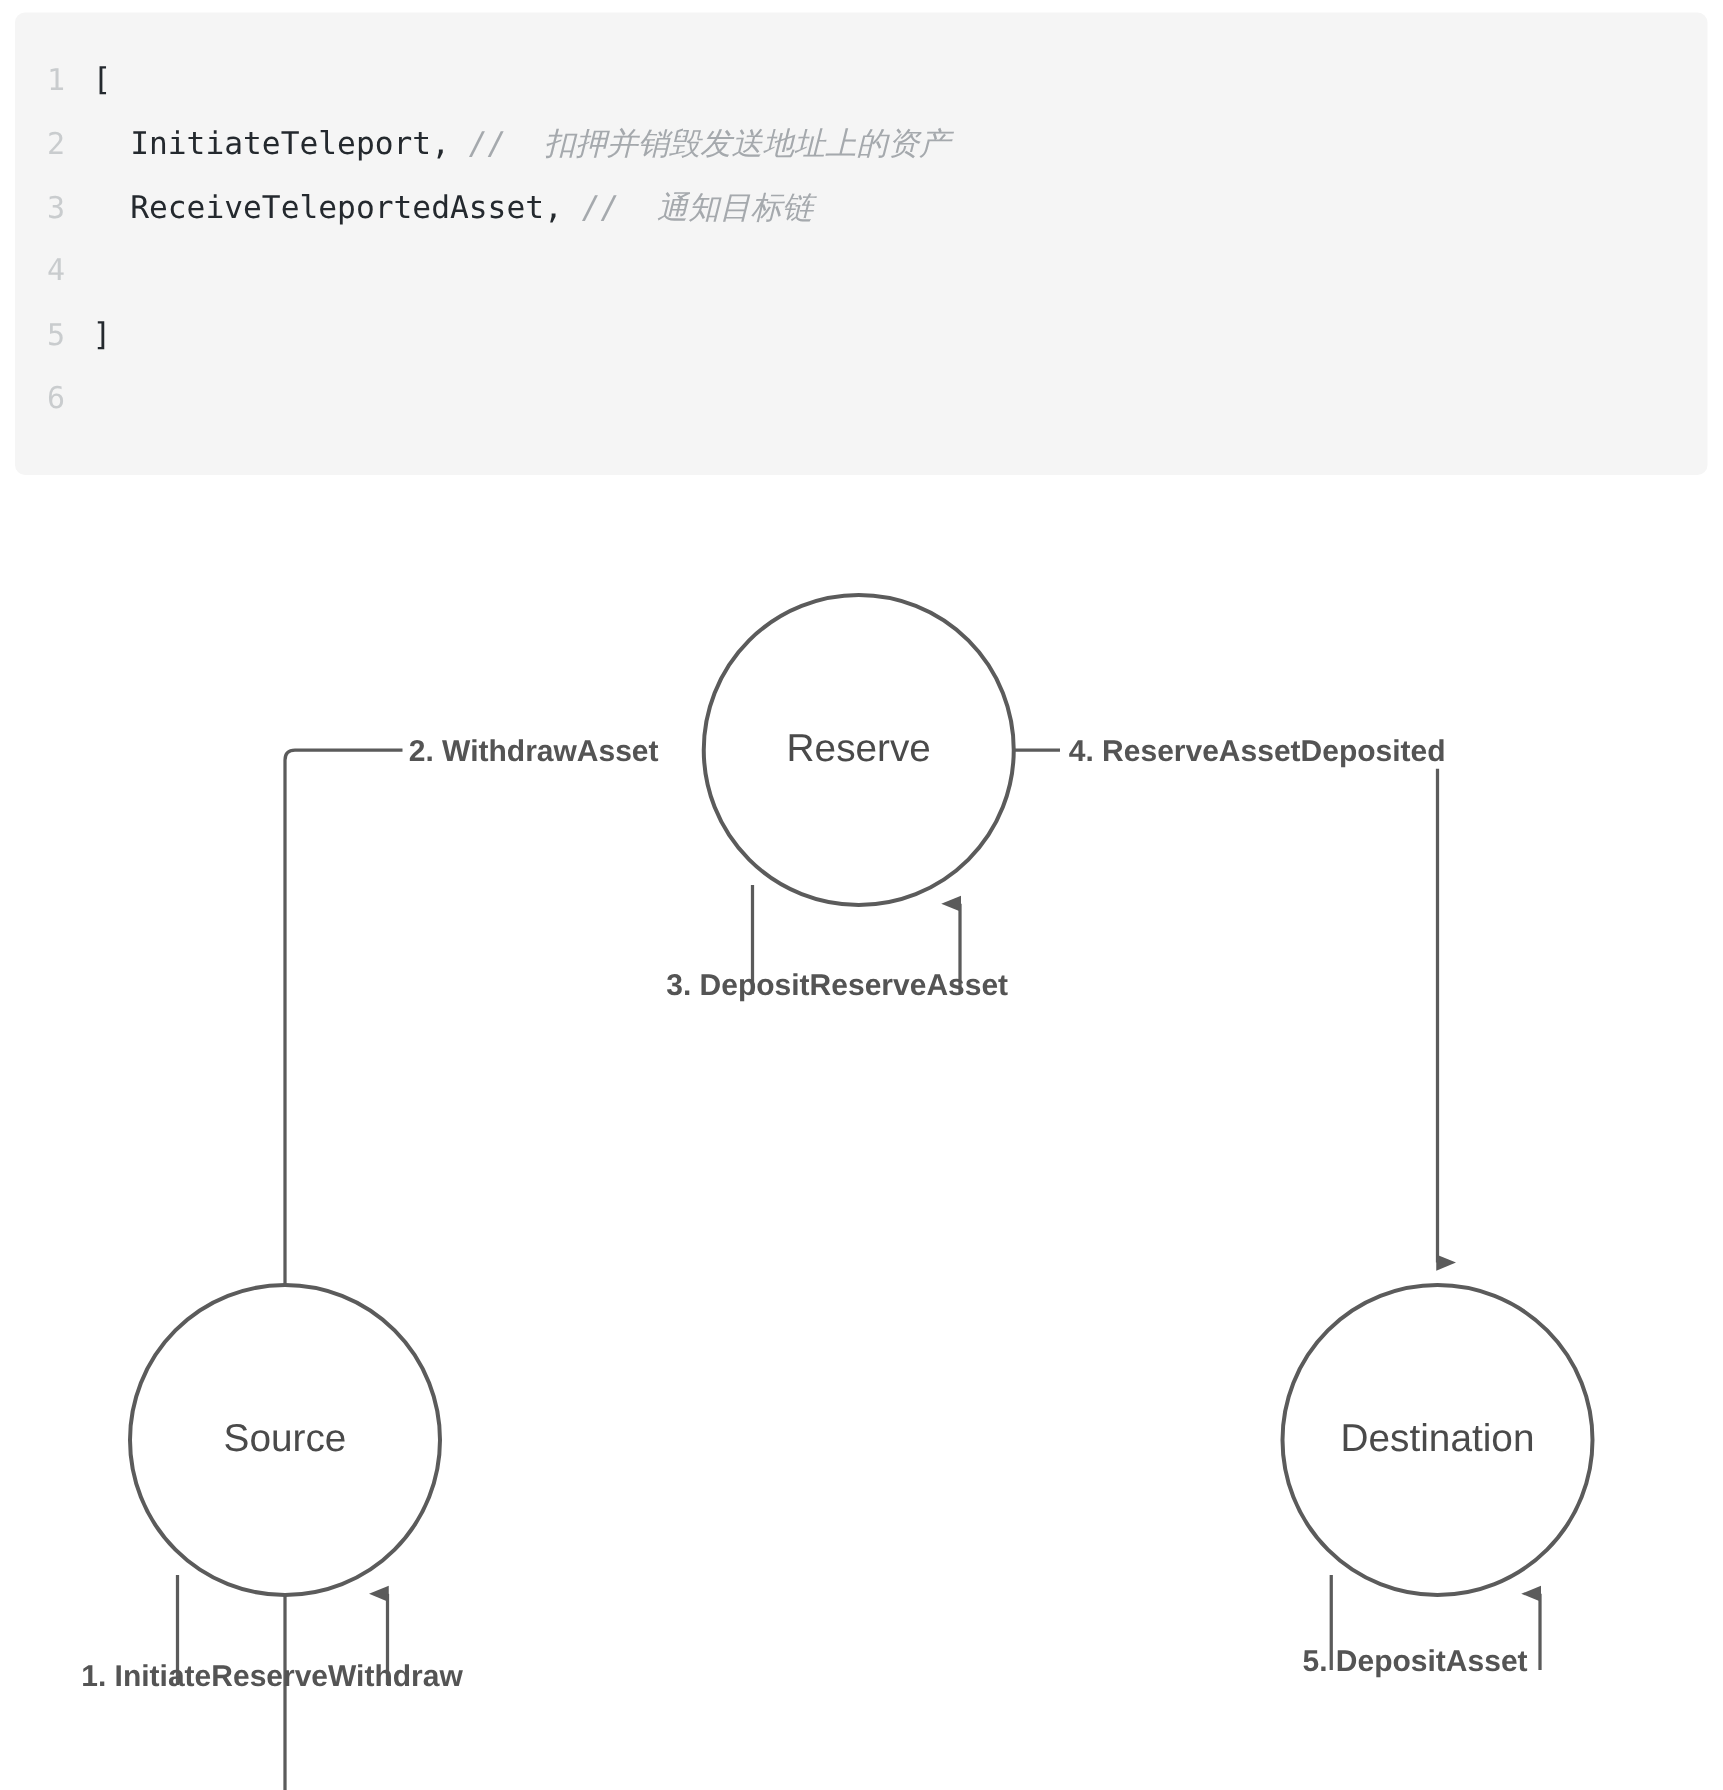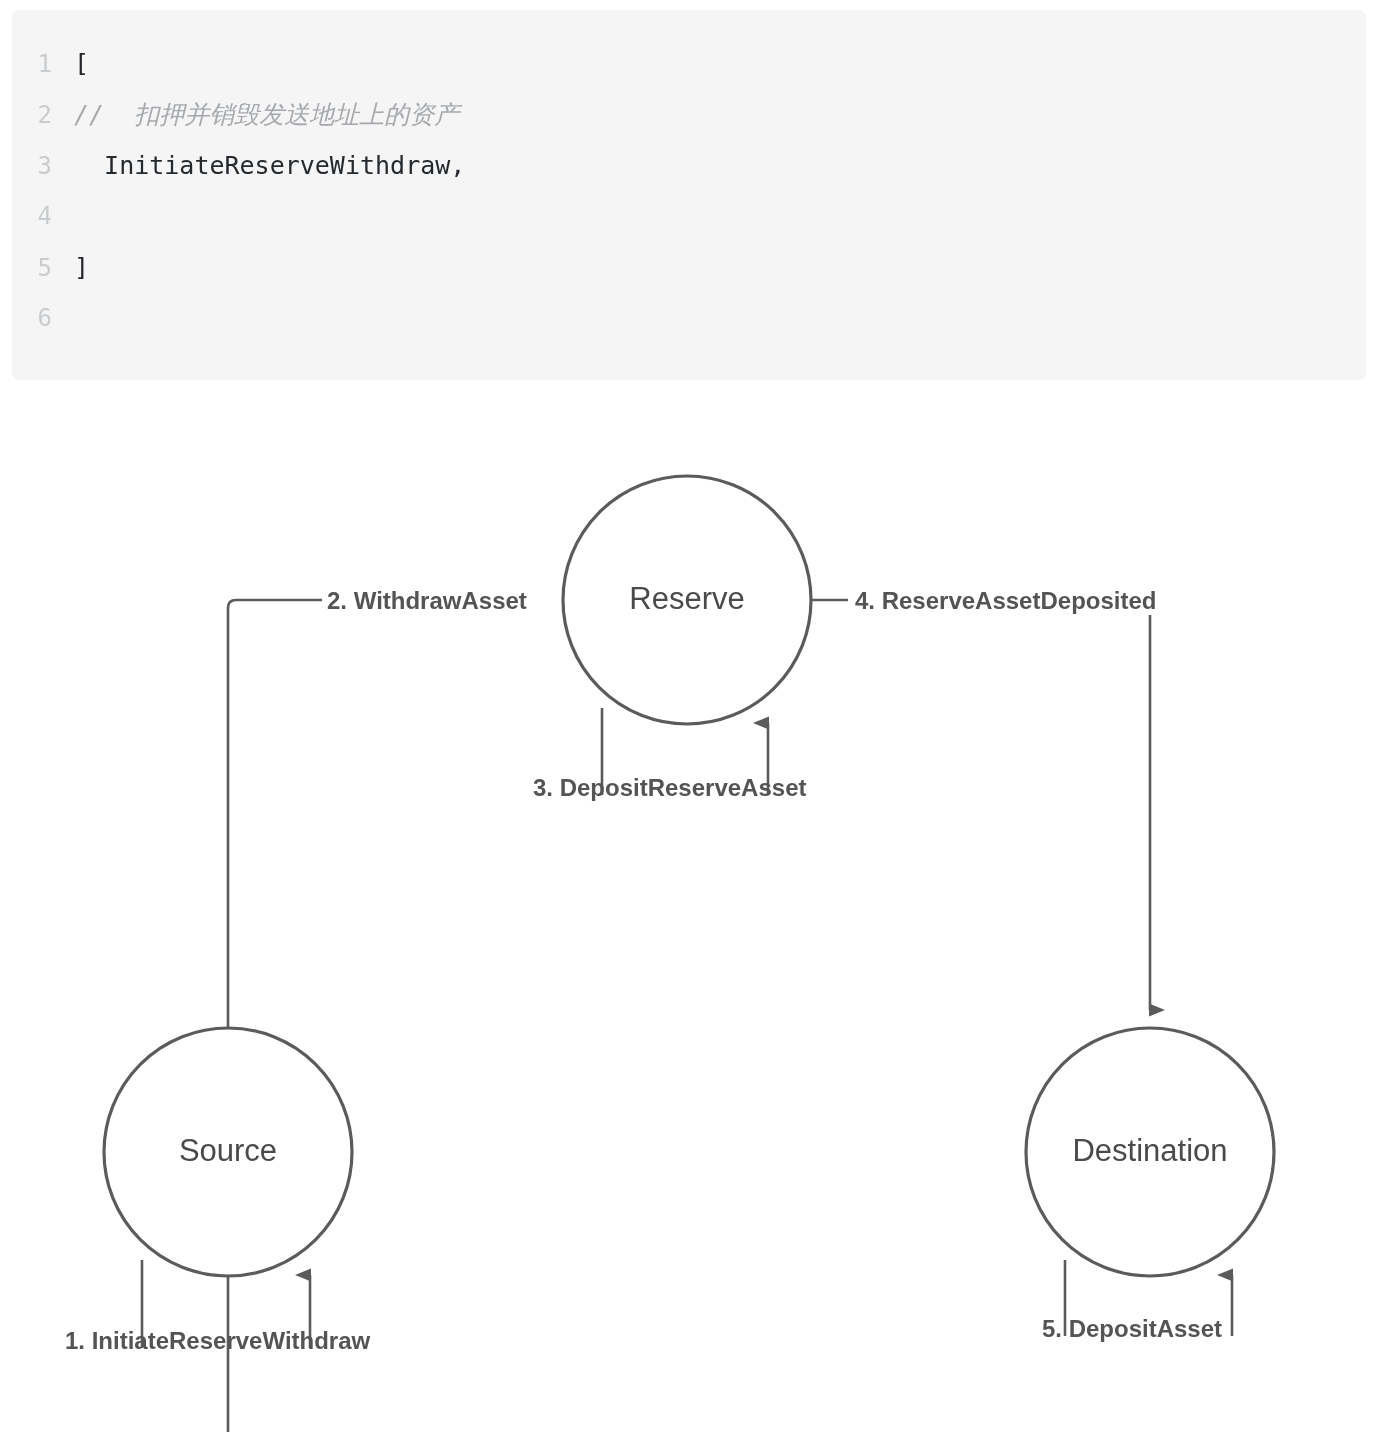--- a/index.html
+++ b/index.html
@@ -102,26 +102,28 @@
   <div class="code-lines">
 
     <div class="code-line">
       <span class="ln">1</span>
       <span class="code-text">[</span>
       <span class="code-comment"></span>
     </div>
 
     <div class="code-line">
       <span class="ln">2</span>
+      <span class="code-text">  InitiateTeleport, </span>
       <span class="code-comment">//  扣押并销毁发送地址上的资产</span>
     </div>
 
     <div class="code-line">
       <span class="ln">3</span>
-      <span class="code-text">  InitiateReserveWithdraw, </span>
+      <span class="code-text">  ReceiveTeleportedAsset, </span>
+      <span class="code-comment">//  通知目标链</span>
     </div>
 
     <div class="code-line">
       <span class="ln">4</span>
     </div>
 
     <div class="code-line">
       <span class="ln">5</span>
       <span class="code-text">]</span>
       <span class="code-comment"></span>

